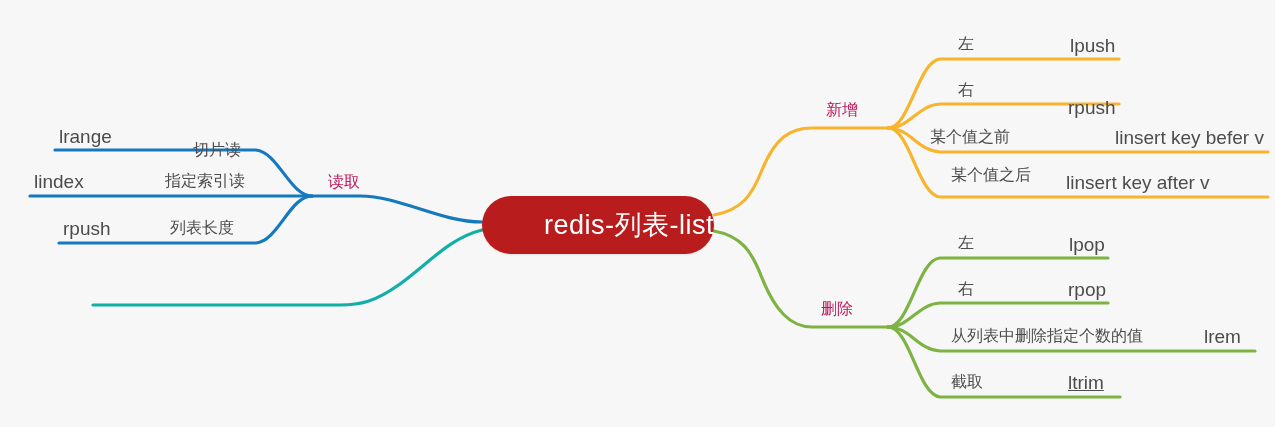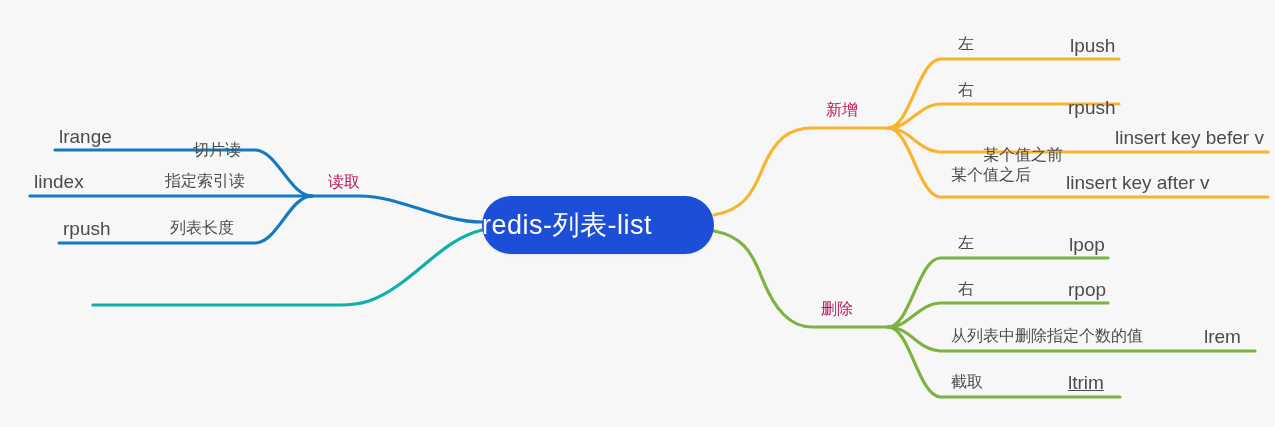--- a/index.html
+++ b/index.html
@@ -41,22 +41,22 @@
     font-size: 16px;
   }
   .branch-title {
     font-size: 17px;
     color: #be185d;
   }
   .center-node {
     position: absolute;
     display: flex;
     align-items: center;
-    justify-content: flex-start;
-    background: #1d4ed8;
+    justify-content: flex-end;
+    background: #b91c1c;
     color: #ffffff;
     border-radius: 30px;
     font-size: 27px;
     letter-spacing: 0.5px;
     box-shadow: 0 1px 2px rgba(0,0,0,0.08);
     white-space: nowrap;
   }
 </style>
 </head>
 <body>
@@ -124,21 +124,21 @@
 
 
   <div class="node-label cjk branch-title" style="left:826px; top:100px;">新增</div>
 
   <div class="node-label cjk" style="left:958px; top:34px;">左</div>
   <div class="node-label" style="left:1070px; top:36px;">lpush</div>
 
   <div class="node-label cjk" style="left:958px; top:80px;">右</div>
   <div class="node-label" style="left:1068px; top:98px;">rpush</div>
 
-  <div class="node-label cjk" style="left:983px; top:127px;margin-top:18px;">某个值之前</div>
+  <div class="node-label cjk" style="left:930px; top:127px;">某个值之前</div>
   <div class="node-label" style="left:1115px; top:128px;">linsert key befer v</div>
 
   <div class="node-label cjk" style="left:951px; top:165px;">某个值之后</div>
   <div class="node-label" style="left:1066px; top:173px;">linsert key after v</div>
 
   <div class="node-label cjk branch-title" style="left:821px; top:299px;">删除</div>
 
   <div class="node-label cjk" style="left:958px; top:233px;">左</div>
   <div class="node-label" style="left:1069px; top:235px;">lpop</div>
 

